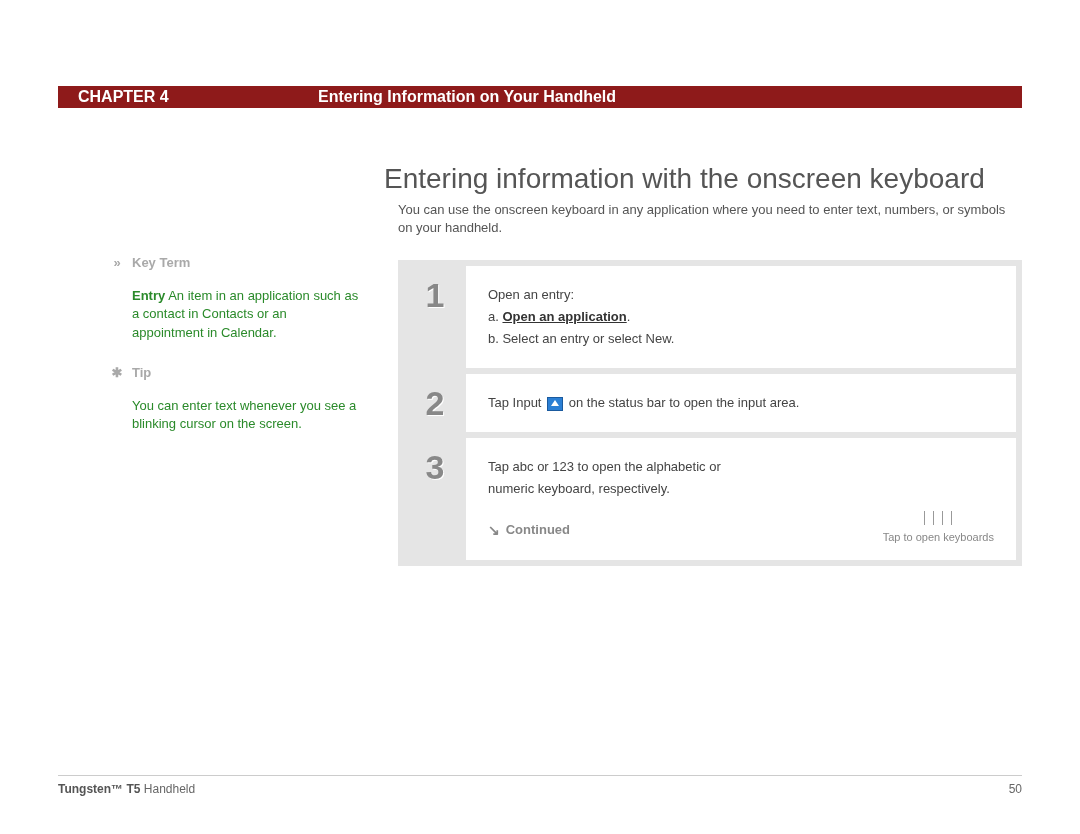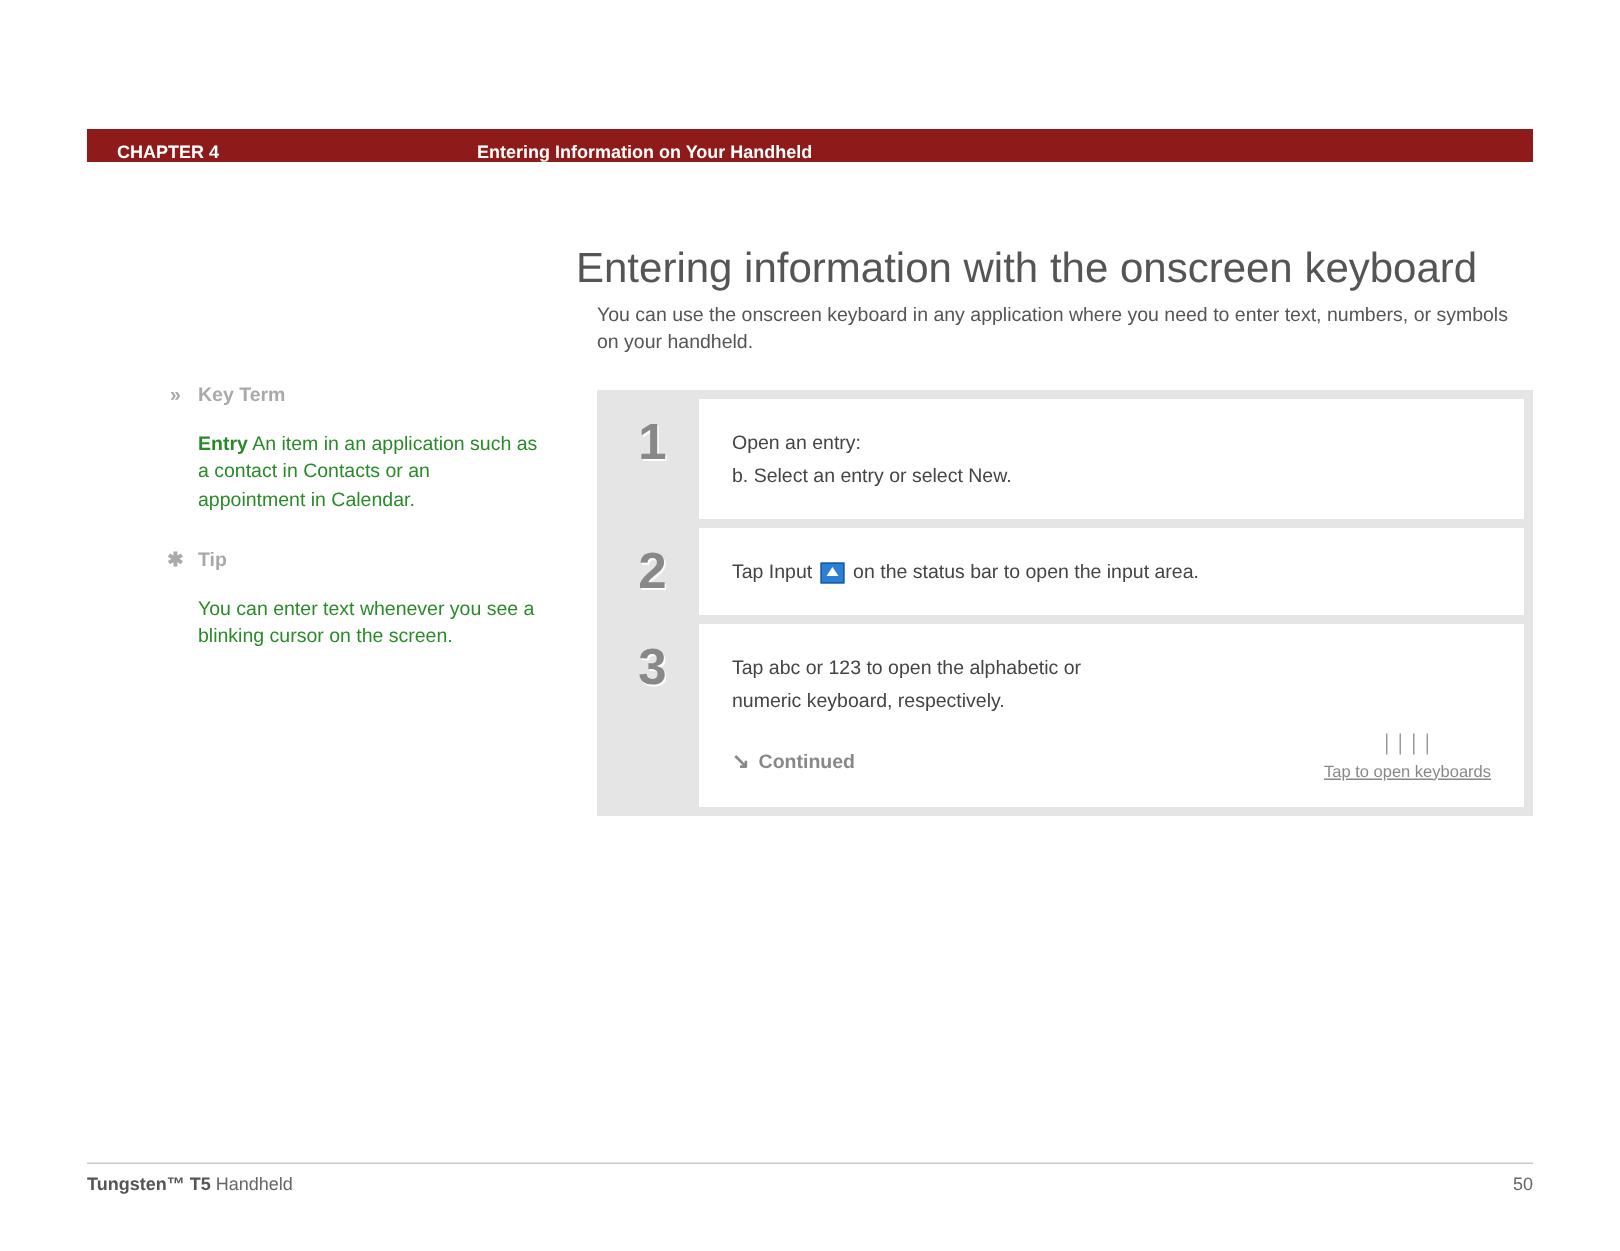--- a/index.html
+++ b/index.html
@@ -13,22 +13,22 @@
   }
   .header-bar {
     position: absolute;
     top: 86px;
     left: 58px;
     right: 58px;
     height: 22px;
     background: #8e1a1a;
     color: #fff;
     display: flex;
-    align-items: flex-end;
-    font-size: 12px;
+    align-items: center;
+    font-size: 16px;
     font-weight: bold;
   }
   .header-bar .chapter {
     padding-left: 20px;
     width: 260px;
   }
   .header-bar .title {
     flex: 1;
   }
   .main-heading {
@@ -145,21 +145,20 @@
     font-size: 14px;
     transform: rotate(0deg);
   }
   .tap-area {
     position: absolute;
     right: 22px;
     bottom: 14px;
     text-align: left;
     font-size: 11px;
     color: #888;
-    text-decoration: underline;
   }
   .tap-area .boxes {
     display: flex;
     justify-content: center;
     gap: 8px;
     margin-bottom: 3px;
   }
   .tap-area .box {
     width: 10px;
     height: 14px;
@@ -215,20 +214,24 @@
     </div>
   </div>
 </div>
 
 <div class="steps-wrap">
 
   <div class="step">
     <div class="num">1</div>
     <div class="content">
       <div>Open an entry:</div>
+      <div class="sub">
+        <span>a.</span>
+        <a href="#" class="link-style">Open an application</a><span>.</span>
+      </div>
       <div class="sub">b.  Select an entry or select New.</div>
     </div>
   </div>
 
   <div class="step">
     <div class="num">2</div>
     <div class="content">
       <span>Tap Input </span>
       <span class="input-icon"></span>
       <span> on the status bar to open the input area.</span>

